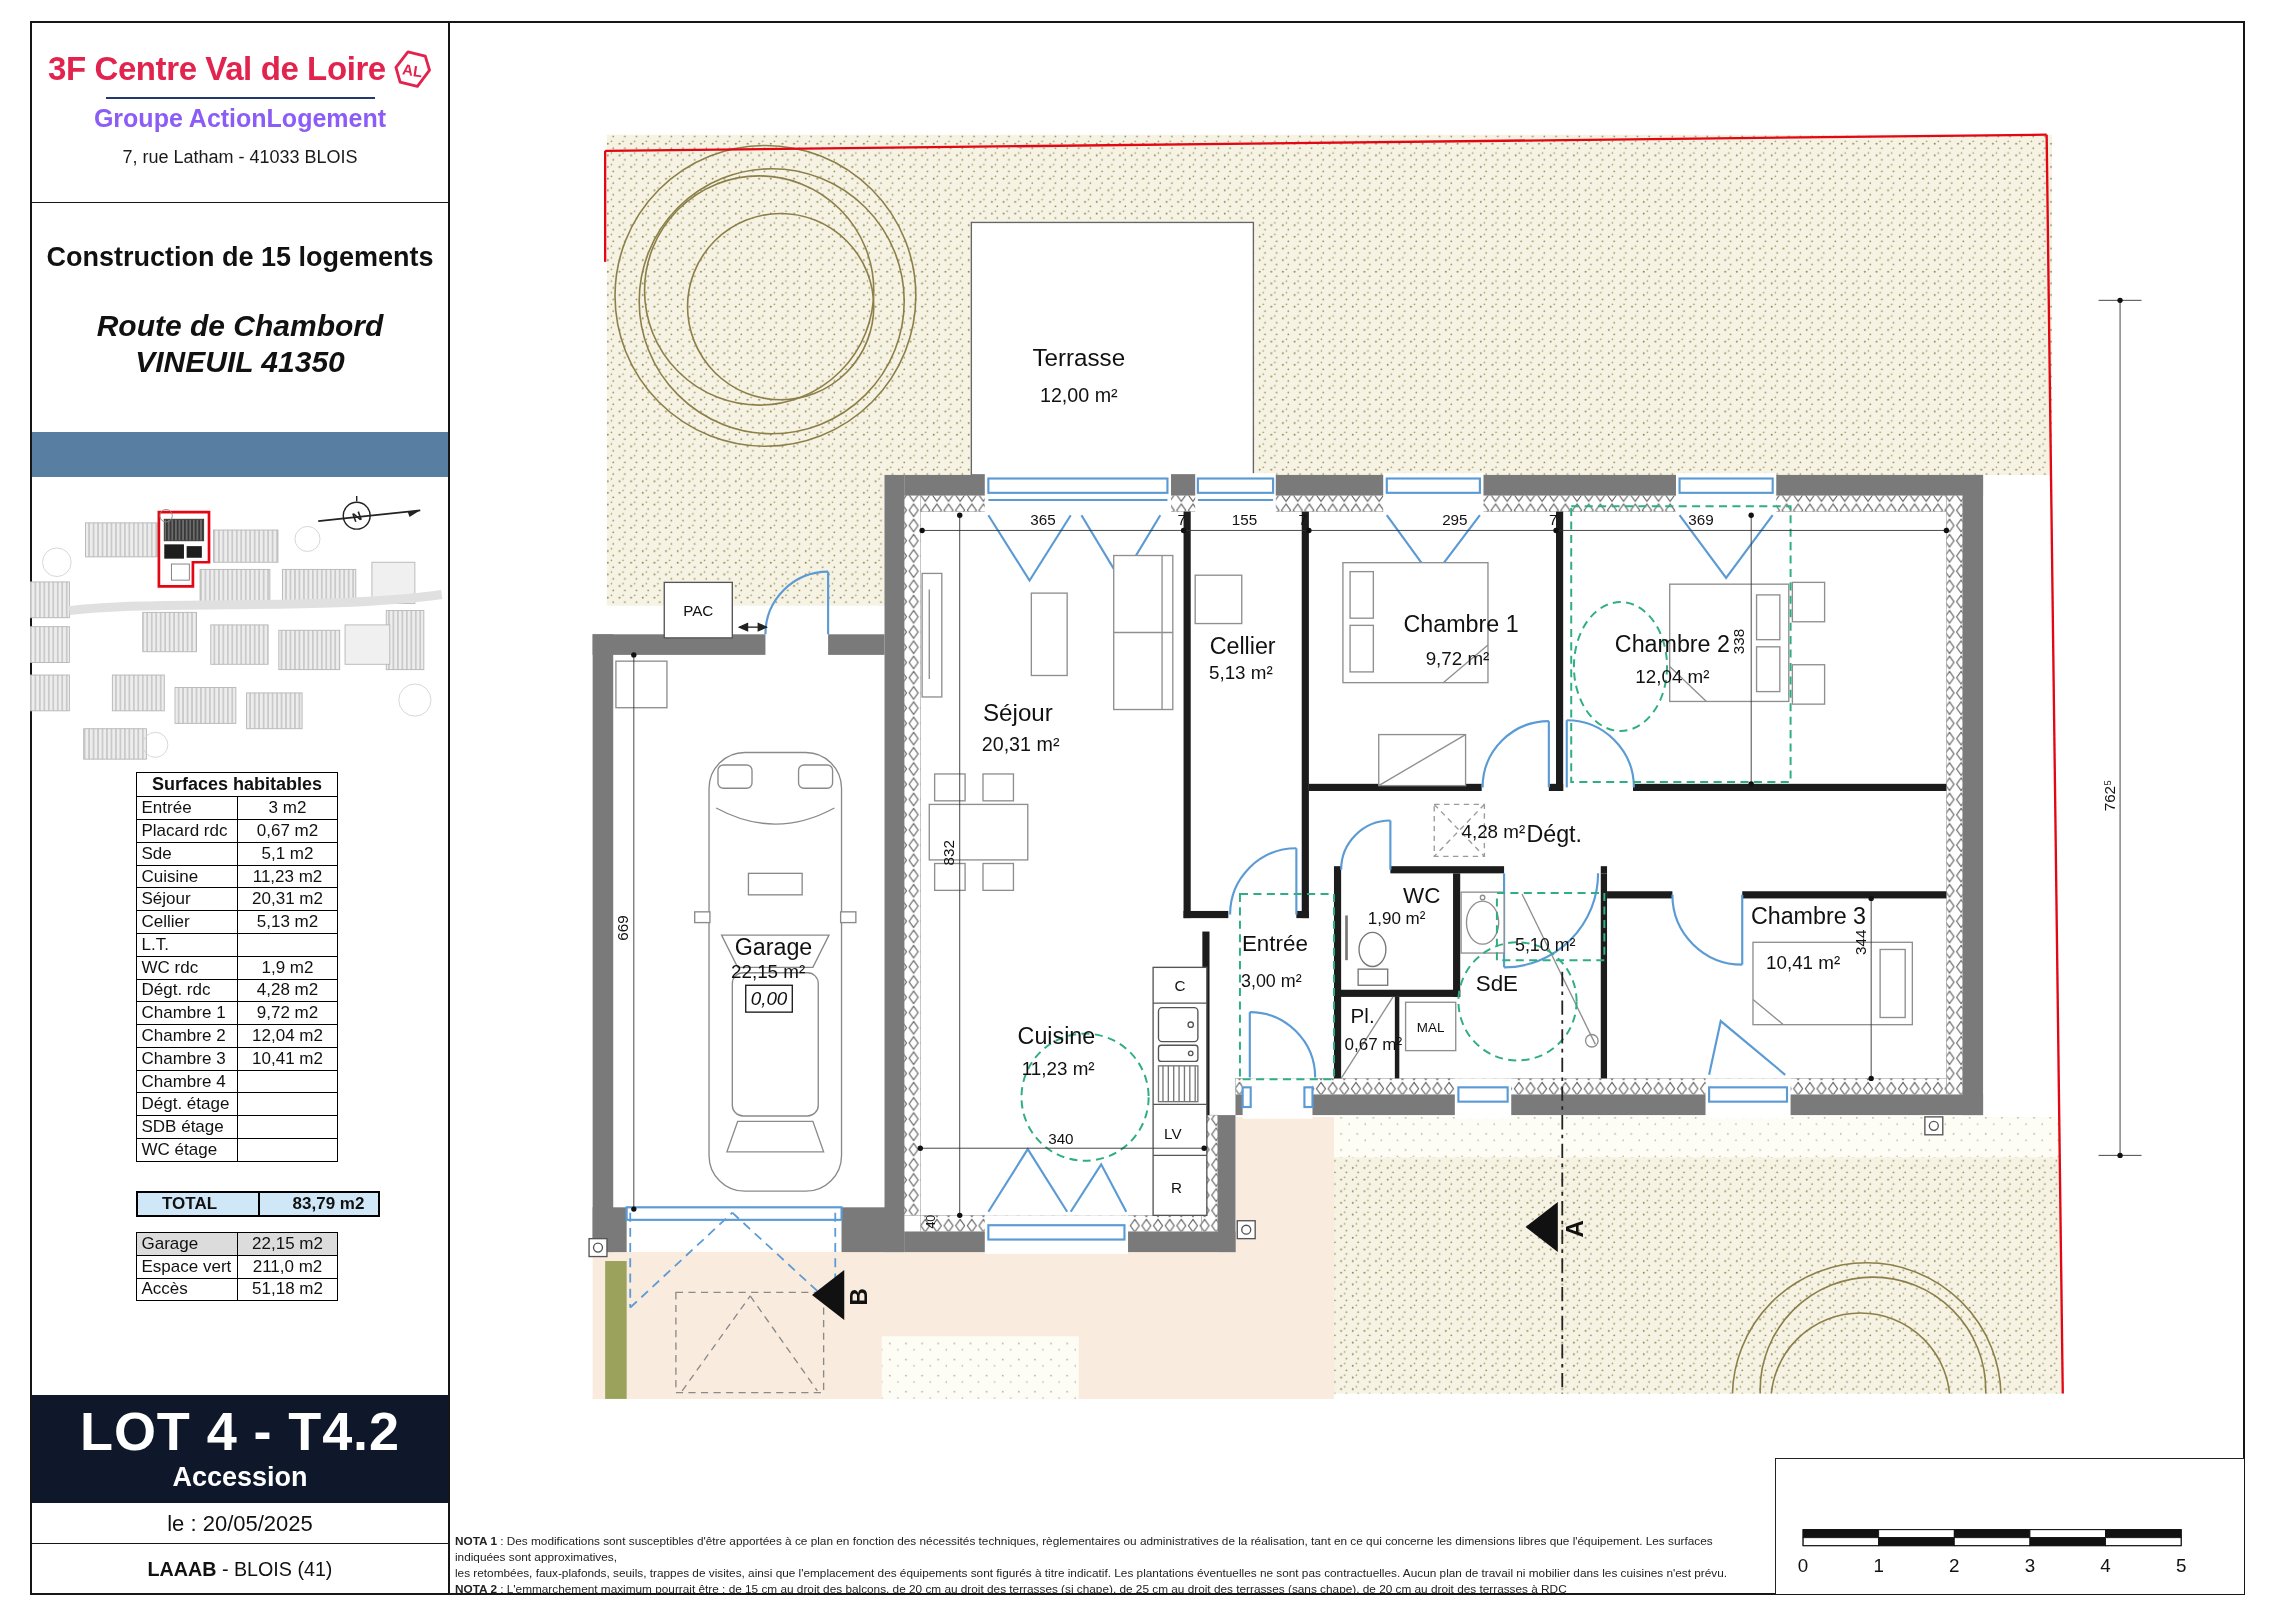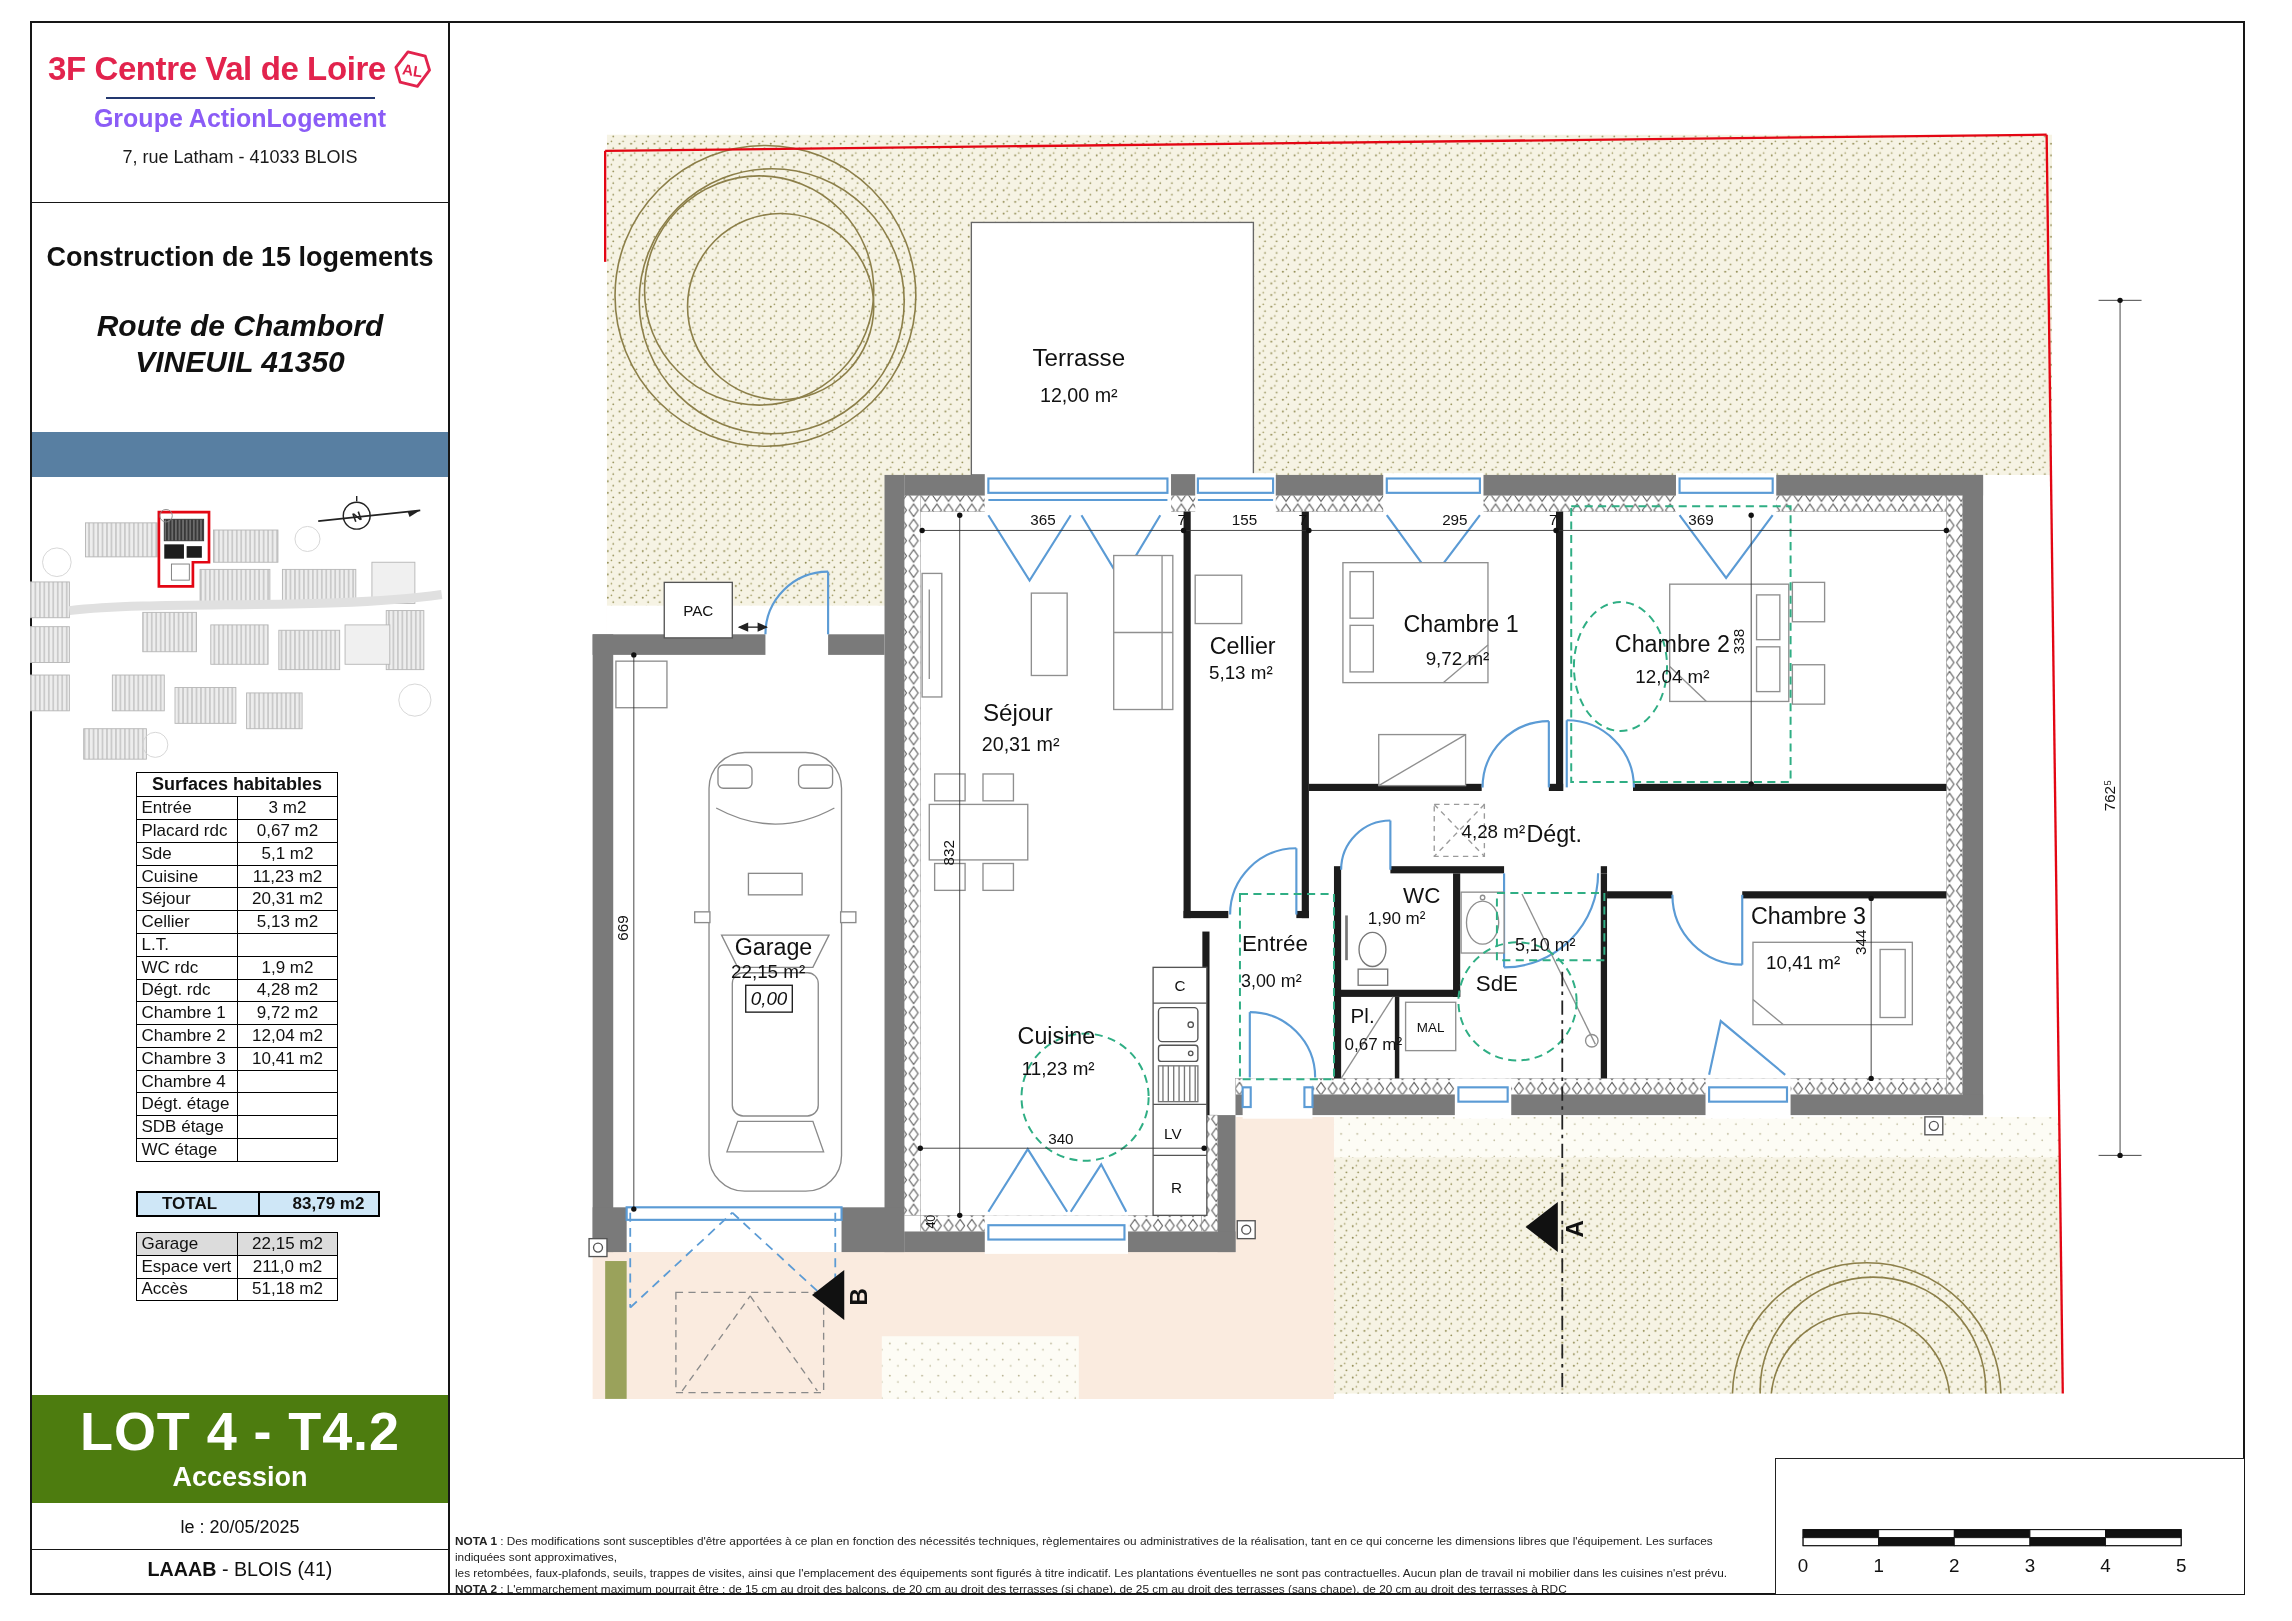--- a/index.html
+++ b/index.html
@@ -27,24 +27,24 @@
   #surf-table{left:136px;top:772px;}
   #surf-table td,#total-table td,#annex-table td{border:1.8px solid #000;font-size:17px;height:19.7px;padding:0.9px 4.5px;background:#fff;}
   #surf-table .hd{font-weight:bold;font-size:18px;text-align:center;height:21.5px;}
   .lbl-col{width:91px;text-align:left;}
   .val-col{width:90px;text-align:center;}
   #total-table{left:136px;top:1191px;}
   #total-table td{font-weight:bold;background:#cfe7f7;border:2.7px solid #000;padding-left:24px;}
   #annex-table{left:136px;top:1232px;}
   .row-gray td{background:#dcdcdc !important;}
   
-  #lot-banner{left:32px;top:1395px;width:416px;height:108px;background:#4d7c0f;text-align:center;color:#fff;}
+  #lot-banner{left:32px;top:1395px;width:416px;height:108px;background:#0f172a;text-align:center;color:#fff;}
   .lot-title{font-size:54px;font-weight:bold;letter-spacing:0.9px;margin-top:5.4px;}
   .lot-sub{font-size:27px;font-weight:bold;margin-top:0px;}
-  #date-row{left:32px;top:1504px;width:416px;height:32px;border-bottom:1.8px solid #161616;text-align:center;font-size:18px;padding-top:13px;}
+  #date-row{left:32px;top:1504px;width:416px;height:32px;border-bottom:1.8px solid #161616;text-align:center;font-size:22px;padding-top:7px;}
   #firm-row{left:32px;top:1545px;width:416px;height:48px;text-align:center;font-size:19.7px;padding-top:12.5px;}
   
   #nota{left:455px;top:1533px;width:1308px;font-size:11.8px;line-height:16px;color:#222;}
   #nota b{font-weight:bold;}
   
   #scale-box{left:1775px;top:1458px;width:468px;height:135px;background:#fff;border-left:1.8px solid #222;border-top:1.8px solid #222;}
   svg text{font-family:"Liberation Sans",sans-serif;}
 </style>
 </head>
 <body>

